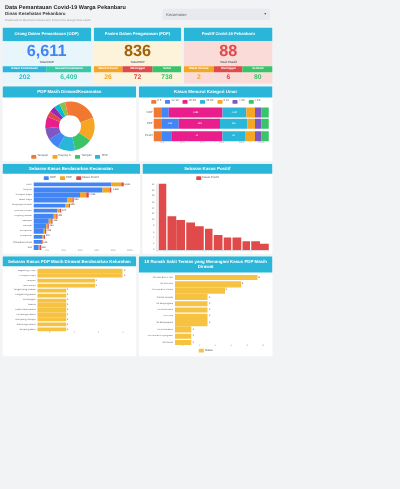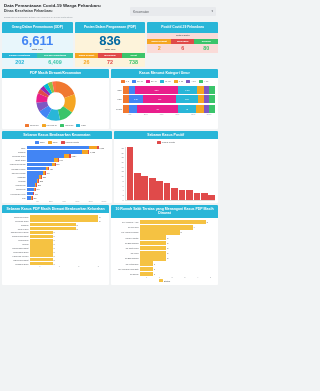--- a/index.html
+++ b/index.html
@@ -119,41 +119,42 @@
           </div>
           <div class="kpi-sub">
             <div class="kpi-sub-lbl" style="background: rgb(58, 198, 168);">Selesai Pemantauan</div>
             <div class="kpi-sub-val" style="color: rgb(58, 198, 168); background: rgb(232, 246, 251);">6,409</div>
           </div>
         </div>
       </div>
       <div class="kpi-card">
         <div class="kpi-head" style="background: rgb(41, 182, 216);">Pasien Dalam Pengawasan (PDP)</div>
         <div class="kpi-body" style="background: rgb(253, 243, 218);">
-          <div class="kpi-val" style="color: #0369a1;">836</div>
+          <div class="kpi-val" style="color: #a16207;">836</div>
           <div class="kpi-cap">Total PDP</div>
         </div>
         <div class="kpi-subrow">
           <div class="kpi-sub">
             <div class="kpi-sub-lbl" style="background: rgb(245, 166, 35);">Masih Dirawat</div>
             <div class="kpi-sub-val" style="color: rgb(245, 166, 35); background: rgb(253, 243, 218);">26</div>
           </div>
           <div class="kpi-sub">
             <div class="kpi-sub-lbl" style="background: rgb(224, 74, 74);">Meninggal</div>
             <div class="kpi-sub-val" style="color: rgb(224, 74, 74); background: rgb(253, 243, 218);">72</div>
           </div>
           <div class="kpi-sub">
             <div class="kpi-sub-lbl" style="background: rgb(58, 196, 106);">Sehat</div>
             <div class="kpi-sub-val" style="color: rgb(58, 196, 106); background: rgb(253, 243, 218);">738</div>
           </div>
         </div>
       </div>
       <div class="kpi-card">
         <div class="kpi-head" style="background: rgb(41, 182, 216);">Positif Covid-19 Pekanbaru</div>
         <div class="kpi-body" style="background: rgb(250, 219, 216);">
+          <div class="kpi-val" style="color: rgb(224, 74, 74);">88</div>
           <div class="kpi-cap">Total Positif</div>
         </div>
         <div class="kpi-subrow">
           <div class="kpi-sub">
             <div class="kpi-sub-lbl" style="background: rgb(245, 166, 35);">Masih Dirawat</div>
             <div class="kpi-sub-val" style="color: rgb(245, 166, 35); background: rgb(250, 219, 216);">2</div>
           </div>
           <div class="kpi-sub">
             <div class="kpi-sub-lbl" style="background: rgb(224, 74, 74);">Meninggal</div>
             <div class="kpi-sub-val" style="color: rgb(224, 74, 74); background: rgb(250, 219, 216);">6</div>

